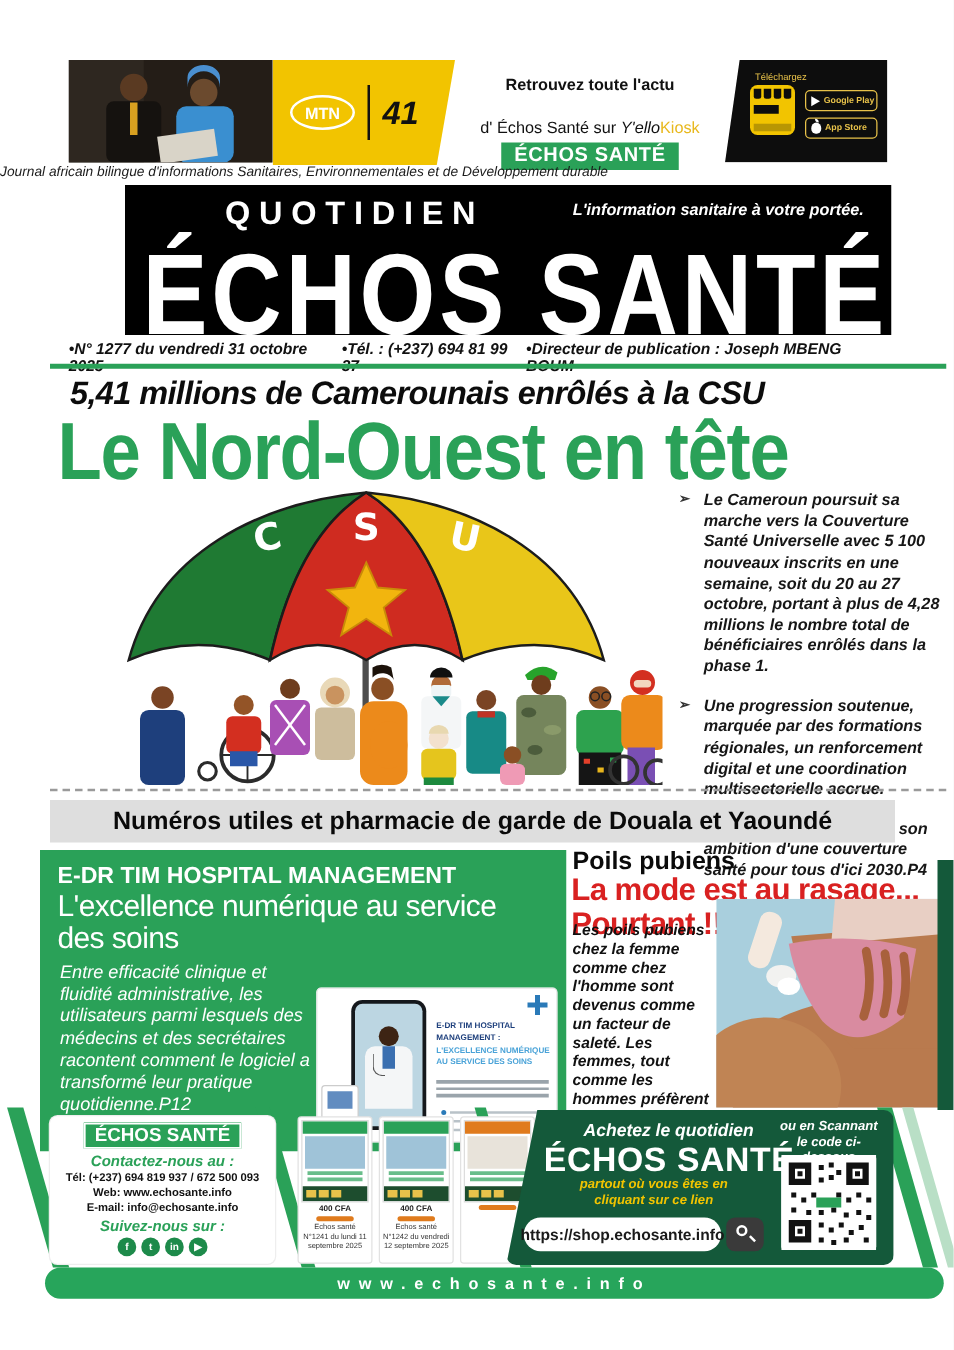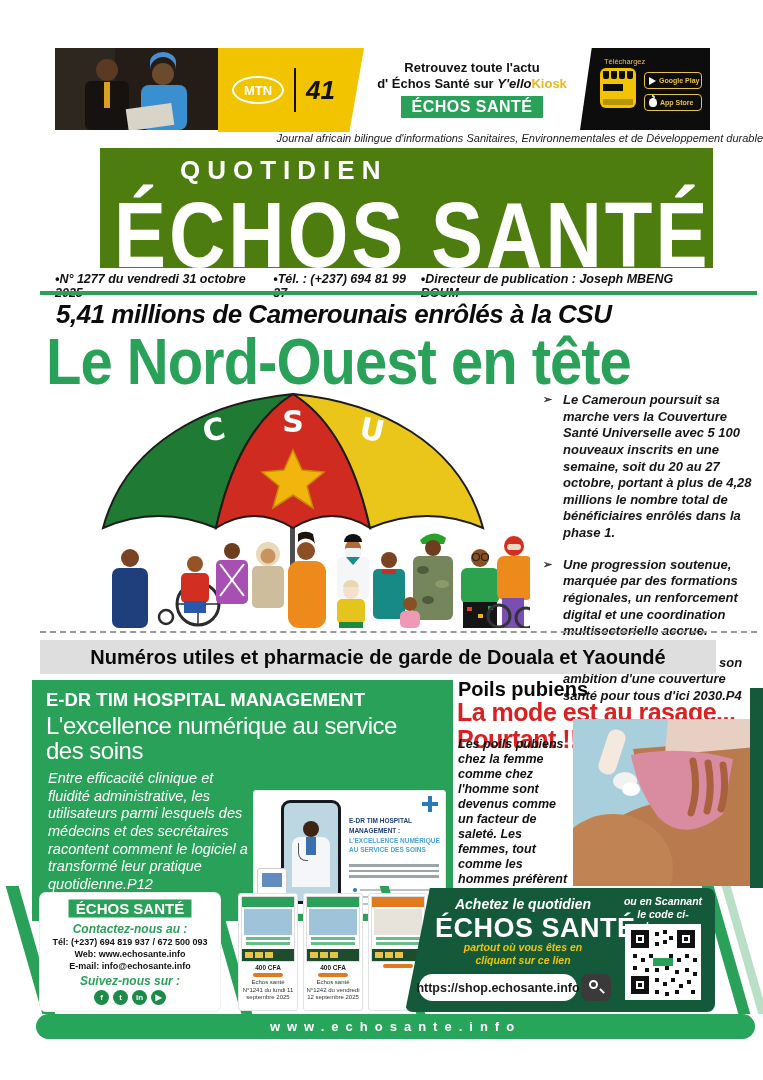--- a/index.html
+++ b/index.html
@@ -10,45 +10,45 @@
   .banner { position:absolute; left:55px; top:48px; width:655px; height:82px; background:#fff; }
   .b-photo { position:absolute; left:0; top:0; width:163px; height:82px; background:#241d17; overflow:hidden; }
   .b-yellow { position:absolute; left:163px; top:0; width:146px; height:84px; background:#f2c400;
               clip-path:polygon(0 0,100% 0,90% 100%,0 100%); display:flex; align-items:center; }
   .mtn-oval { margin-left:14px; width:52px; height:28px; border:2.5px solid #fff; border-radius:50%;
               display:flex; align-items:center; justify-content:center; color:#fff; font-weight:bold; font-size:13px; background:#f2c400; }
   .mtn-div { width:2px; height:44px; background:#111; margin:0 10px; }
   .mtn-anniv { font-size:26px; font-weight:bold; color:#111; font-style:italic; }
   .b-center { position:absolute; left:309px; top:0; width:216px; height:82px; text-align:center; }
   .b-line1 { margin-top:12px; font-size:13px; font-weight:bold; color:#111; }
-  .b-line2 { margin-top:1px; font-size:13px; font-weight:bold; color:#111; }
+  .b-line2 { margin-top:19px; font-size:13px; font-weight:normal; color:#111; }
   .b-line2 .brand { font-style:italic; }
   .b-line2 .accent { color:#e8b81d; }
   .b-badge { display:inline-block; margin-top:5px; background:#2aa158; color:#fff; font-weight:bold; font-size:16px; padding:2px 10px; letter-spacing:0.5px; }
   .b-black { position:absolute; left:525px; top:0; width:130px; height:82px; background:#0d0d0d;
              clip-path:polygon(9% 0,100% 0,100% 100%,0 100%); }
   .dl-label { position:absolute; left:24px; top:9px; font-size:7.5px; color:#e8c24a; }
   .kiosk-icon { position:absolute; left:20px; top:20px; width:36px; height:40px; background:#f2c400; border-radius:6px; }
   .kiosk-icon .awning { position:absolute; left:3px; top:3px; right:3px; height:8px; display:flex; gap:2px; }
   .kiosk-icon .awning i { flex:1; background:#0d0d0d; border-radius:0 0 2px 2px; }
   .kiosk-icon .bar { position:absolute; left:3px; top:16px; width:20px; height:7px; background:#0d0d0d; }
   .kiosk-icon .base { position:absolute; left:3px; bottom:3px; right:3px; height:6px; background:#0d0d0d; opacity:.25; }
   .store-badge { position:absolute; left:64px; width:58px; height:17px; border:1px solid #e8c24a; border-radius:4px;
                  display:flex; align-items:center; gap:3px; padding:0 4px; background:#0d0d0d; }
   .store-badge.g { top:24px; } .store-badge.a { top:46px; }
   .store-badge span { color:#e8c24a; font-size:7px; font-weight:bold; white-space:nowrap; }
   .play-tri { width:0; height:0; border-left:7px solid #fff; border-top:4.5px solid transparent; border-bottom:4.5px solid transparent; }
   .apple-glyph { width:8px; height:9px; background:#fff; border-radius:50% 50% 45% 45%; position:relative; }
   .apple-glyph:before { content:""; position:absolute; left:3px; top:-3px; width:3px; height:3px; background:#fff; border-radius:0 100% 0 100%; }
 
   
-  .tagline { position:absolute; left:0; top:132px; width:100%; text-align:right; font-size:11px; font-style:italic; color:#1a1a1a; }
-
-  
-  .masthead { position:absolute; left:100px; top:148px; width:613px; height:120px; background:#4d7c0f; }
+  .tagline { position:absolute; left:0; top:132px; width:100%; text-align:left; font-size:11px; font-style:italic; color:#1a1a1a; }
+
+  
+  .masthead { position:absolute; left:100px; top:148px; width:613px; height:120px; background:#000000; }
   .m-kicker { position:absolute; left:80px; top:7px; color:#fff; font-weight:bold; font-size:26px; letter-spacing:7px; }
   .m-slogan { position:absolute; right:22px; top:12px; color:#fff; font-weight:bold; font-style:italic; font-size:13px; }
   .m-title { position:absolute; left:14px; top:34px; color:#fff; font-weight:bold; font-size:78px; letter-spacing:3px;
              transform:scaleY(1.18); transform-origin:top left; white-space:nowrap; }
 
   
   .infobar { position:absolute; left:55px; top:272px; width:655px; display:flex; justify-content:space-between;
              font-size:12.5px; font-weight:bold; font-style:italic; color:#111; }
   .green-rule { position:absolute; left:40px; top:291px; width:717px; height:4px; background:#2aa158; }
 
@@ -126,21 +126,21 @@
   .mc.alt .h { background:#e07b1d; } .mc.alt .img { background:#e8e3da; }
   .mc .l1, .mc .l2 { height:3px; margin:2px 4px 0; background:#2aa158; opacity:.7; }
   .mc .foot { position:absolute; left:0; right:0; bottom:0; height:12px; background:#1d4d2e; display:flex; gap:2px; padding:3px; }
   .mc .foot i { width:8px; background:#e8c24a; }
   .c-price { margin-top:2px; font-size:6.5px; font-weight:bold; color:#222; }
   .c-link { margin:2px auto 0; width:30px; height:4px; background:#e07b1d; border-radius:2px; }
   .c-caption { margin-top:2px; font-size:6px; color:#333; line-height:1.25; }
 
   .shop { position:absolute; left:405px; top:888px; width:310px; height:124px; background:#14593a; border-radius:8px;
           clip-path:polygon(8% 0,100% 0,100% 100%,0 100%); }
-  .shop-line1 { position:absolute; left:38px; top:8px; width:160px; text-align:center; color:#fff; font-weight:bold; font-style:italic; font-size:14px; }
+  .shop-line1 { position:absolute; left:38px; top:8px; width:160px; text-align:right; color:#fff; font-weight:bold; font-style:italic; font-size:14px; }
   .shop-brand { position:absolute; left:30px; top:25px; width:176px; text-align:center; color:#fff; font-weight:bold; font-size:27px; letter-spacing:0.5px; white-space:nowrap; }
   .shop-line2 { position:absolute; left:38px; top:53px; width:160px; text-align:center; color:#f2c400; font-weight:bold; font-style:italic; font-size:10.5px; line-height:1.2; }
   .url-pill { position:absolute; left:14px; top:86px; width:158px; height:27px; background:#fff; border-radius:14px;
               display:flex; align-items:center; justify-content:center; font-size:12.5px; font-weight:bold; color:#1a1a1a; }
   .search-btn { position:absolute; left:176px; top:86px; width:30px; height:27px; background:#3a3a3a; border-radius:7px; }
   .mag { position:absolute; left:8px; top:6px; width:9px; height:9px; border:2px solid #fff; border-radius:50%; }
   .mag:after { content:""; position:absolute; left:8px; top:8px; width:6px; height:2px; background:#fff; transform:rotate(45deg); }
   .scan-text { position:absolute; left:212px; top:7px; width:92px; text-align:center; color:#fff; font-weight:bold; font-style:italic; font-size:10.5px; line-height:1.2; }
   .qr { position:absolute; left:220px; top:36px; width:76px; height:76px; background:#fff; border-radius:3px; }
 
@@ -198,20 +198,21 @@
         <div class="apple-glyph"></div>
         <span>App Store</span>
       </div>
     </div>
   </div>
 
   <div class="tagline">Journal africain bilingue d'informations Sanitaires, Environnementales et de Développement durable</div>
 
   <div class="masthead">
     <div class="m-kicker">QUOTIDIEN</div>
+    <div class="m-slogan">L'information sanitaire à votre portée.</div>
     <div class="m-title">ÉCHOS SANTÉ</div>
   </div>
 
   <div class="infobar">
     <span>•N° 1277 du vendredi 31 octobre 2025</span>
     <span>•Tél. : (+237) 694 81 99 37</span>
     <span>•Directeur de publication : Joseph MBENG BOUM</span>
   </div>
   <div class="green-rule"></div>
 

